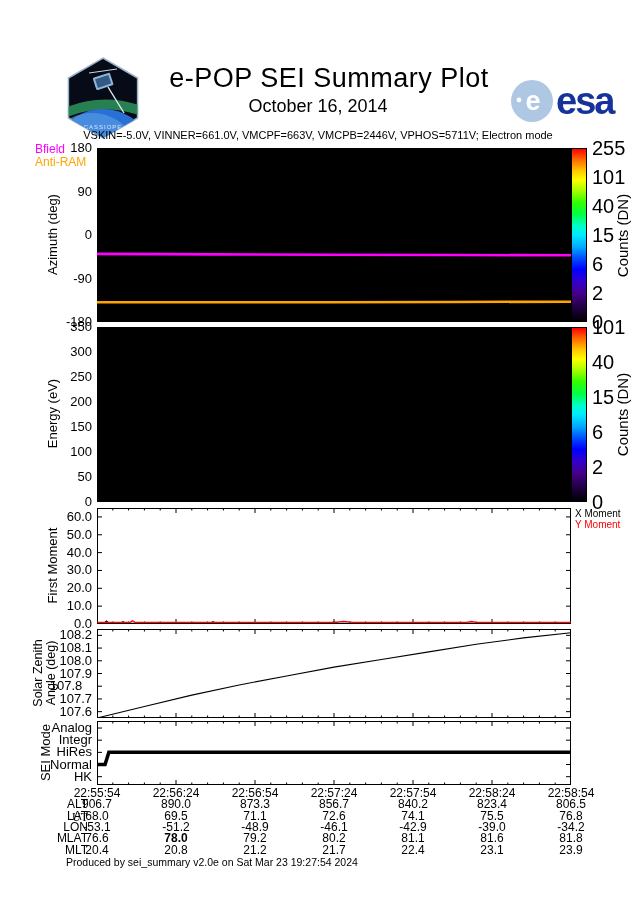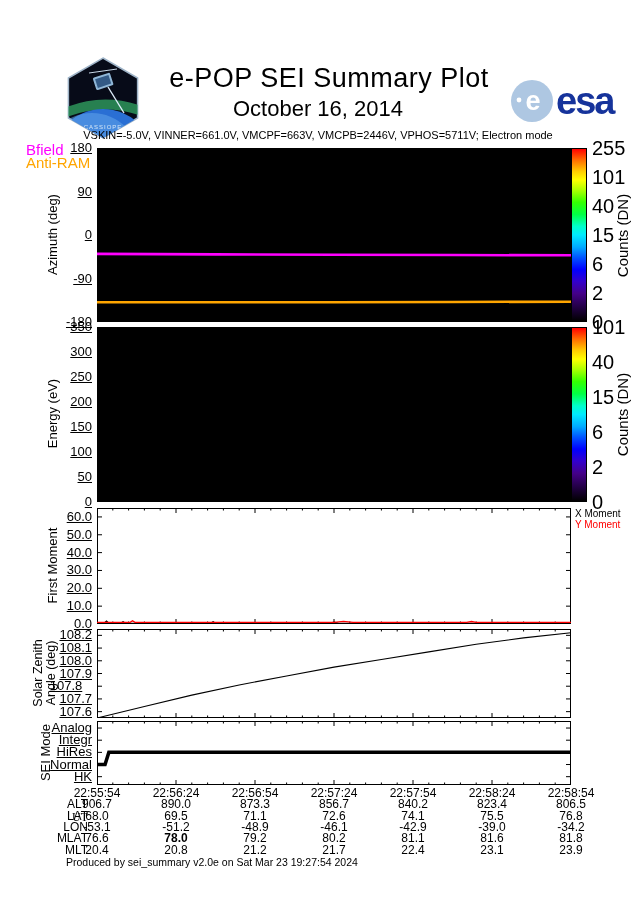--- a/index.html
+++ b/index.html
@@ -2,35 +2,35 @@
 <html><head>
 <meta charset="utf-8">
 <style>
   * { margin:0; padding:0; box-sizing:border-box; }
   body { background:#fff; }
   .page { position:relative; width:636px; height:900px; background:#fff;
           font-family:"Liberation Sans","DejaVu Sans",sans-serif; color:#000; overflow:hidden; }
   .abs { position:absolute; }
   .titleblock { position:absolute; left:0; top:63px; width:636px; text-align:center; }
   .title { font-size:27px; letter-spacing:0.5px;padding-left:22px; }
-  .date  { font-size:22px; margin-top:2px; }
+  .date  { font-size:18px; margin-top:2px; }
   .settings { position:absolute; left:0; top:129px; width:636px; text-align:center; font-size:11px; }
   .frame { position:absolute; border:1px solid #000; }
   .black { background:#000; }
   .cbar  { position:absolute; border:1px solid #000;
            background:linear-gradient(to bottom,
              #ff0000 0%, #ff6600 6%, #ffcc00 13%, #ffff00 18%, #aaff00 24%,
              #33ff00 31%, #00ff44 38%, #00ffcc 45%, #00eaff 50%, #00aaff 57%,
              #0055ff 63%, #0000ff 70%, #3300cc 77%, #440088 84%, #220044 92%, #000000 100%); }
-  .tick   { position:absolute; text-align:right; font-size:13px; line-height:14px; white-space:nowrap;text-decoration:underline; }
+  .tick   { position:absolute; text-align:right; font-size:13px; line-height:14px; white-space:nowrap; }
   .cbtick { position:absolute; text-align:left; font-size:20px; line-height:16px; }
   .rot    { position:absolute; text-align:center; white-space:nowrap; transform:rotate(-90deg); font-size:13px; }
   .rot2   { position:absolute; transform:rotate(-90deg); text-align:center; font-size:12.5px; line-height:13px; white-space:nowrap; }
   .cbrot  { position:absolute; text-align:center; white-space:nowrap; transform:rotate(-90deg); font-size:15px; }
-  .legend1 { position:absolute; left:26px; top:143px; font-size:15px; line-height:13px; }
+  .legend1 { position:absolute; left:35px; top:143px; font-size:12px; line-height:13px; }
   .legend3 { position:absolute; left:575px; top:508px; font-size:10px; line-height:11px; }
   .rowlab { position:absolute; text-align:right; font-size:12px; line-height:11px; }
   .cell   { position:absolute; text-align:center; font-size:12px; line-height:11px; }
   .footer { position:absolute; left:66px; top:856px; font-size:10.5px; }
   svg.layer { position:absolute; }
 </style>
 </head>
 <body>
 
 <div class="page" id="page">

